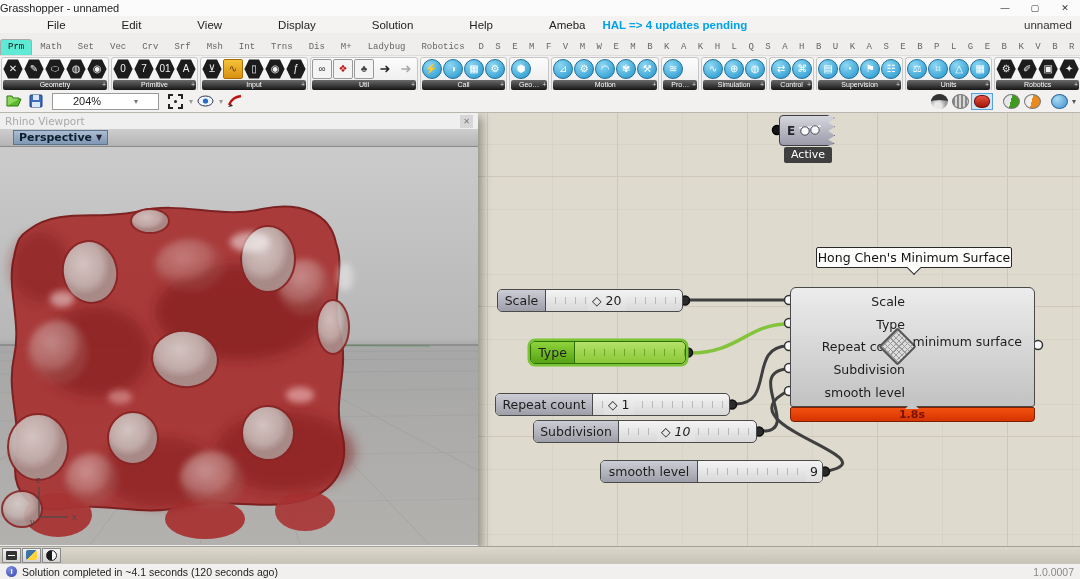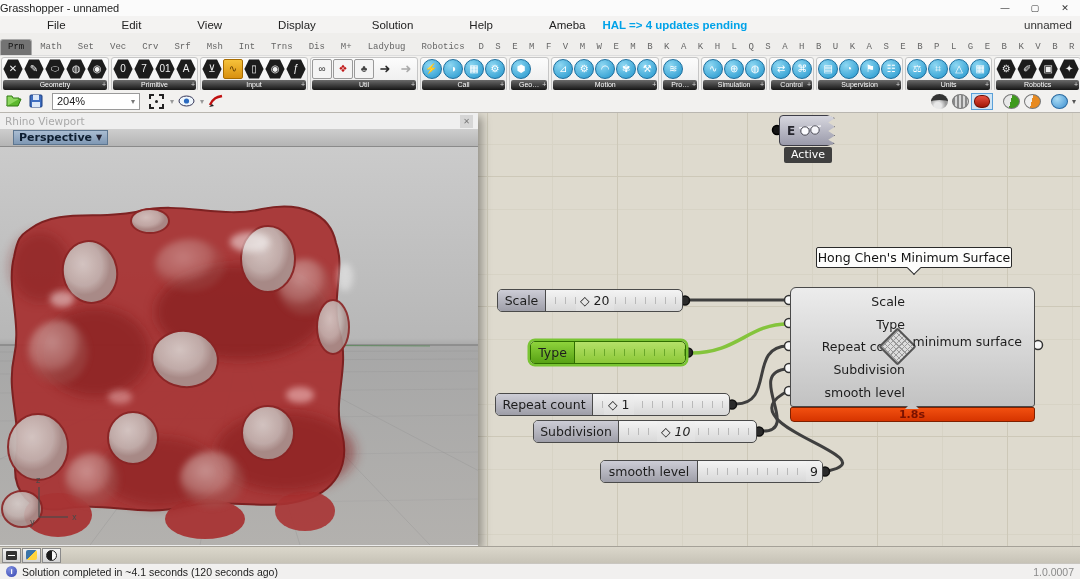--- a/index.html
+++ b/index.html
@@ -21,21 +21,21 @@
   #menubar .hal { color:#00a2e8; font-weight:bold; padding-left:8px; }
   #menubar .m-right { margin-left:auto; padding-right:8px; color:#333; }
 
   
   #tabstrip { position:absolute; left:0; top:33px; width:1080px; height:22px;
               display:flex; align-items:flex-end; background:#efeeec;
               font-family:"Liberation Mono", monospace; font-size:9px; color:#666; }
   .tab { height:16px; line-height:15px; padding:0 7px; border:1px solid transparent; border-bottom:none;
          white-space:nowrap; }
   .tab.letter { flex:1; padding:0; text-align:center; }
-  .tab.active { background:#737373; border-color:#aaa; border-radius:3px 3px 0 0; color:#111; font-weight:normal; }
+  .tab.active { background:#5eead4; border-color:#aaa; border-radius:3px 3px 0 0; color:#111; font-weight:normal; }
 
   
   #toolbar { position:absolute; left:0; top:55px; width:1080px; height:35px;
              background:#f2f1ef; border-top:1px solid #ddd; display:flex; align-items:flex-start; padding:1px 1px; }
   .tgroup { display:flex; flex-direction:column; margin-right:2px; border:1px solid #c6c6c6; border-radius:3px;
             background:linear-gradient(#fcfcfc,#e9e9e9); padding:1px; }
   .tg-icons { display:flex; gap:1px; height:21px; }
   .ticon { width:20px; height:20px; display:flex; align-items:center; justify-content:center;
            font-size:10px; line-height:20px; }
   .ticon.dark { background:#1c1c1c; color:#f0f0f0; clip-path:polygon(25% 2%,75% 2%,98% 50%,75% 98%,25% 98%,2% 50%); }
@@ -48,22 +48,22 @@
   .ticon.plain-light { color:#aaa; font-size:13px; }
   .tg-label { height:10px; margin-top:0px; background:linear-gradient(#6a6a6a,#161616); border-radius:2px;
               color:#fff; font-size:7px; line-height:10px; text-align:center; position:relative; padding:0 8px;
               white-space:nowrap; overflow:hidden; }
   .tg-label .plus { position:absolute; right:1px; top:0; font-size:7px; color:#ddd; }
 
   
   #canvasbar { position:absolute; left:0; top:90px; width:1080px; height:23px;
                background:#f2f1ef; border-bottom:1px solid #b9b6b0; display:flex; align-items:center; padding:0 4px; }
   .cb-btn { width:20px; height:19px; display:flex; align-items:center; justify-content:center; margin-right:2px; }
-  #zoom-select { width:88px; height:17px; background:#fff; border:1px solid #9a9a9a; font-size:11px; color:#222;
-                 display:flex; align-items:center; padding:0 4px; margin:0 6px 0 4px; }
+  #zoom-select { width:107px; height:17px; background:#fff; border:1px solid #9a9a9a; font-size:11px; color:#222;
+                 display:flex; align-items:center; padding:0 20px; margin:0 6px 0 4px; }
   #zoom-select .caret { margin-left:auto; color:#777; font-size:8px; }
   .cb-sep { color:#999; font-size:8px; margin:0 2px; }
   #canvasbar .right { margin-left:auto; display:flex; align-items:center; }
   .sphere { width:17px; height:15px; border-radius:50%; margin:0 2px; }
   .sphere.gray   { background:radial-gradient(circle at 40% 65%, #e8e8e8 30%, #9a9a9a 70%); border-top:6px solid #333; border-radius:50%; }
   .sphere.wire   { background:repeating-linear-gradient(90deg,#8a8a8a 0 2px,#d8d8d8 2px 4px); border:1px solid #777; }
   .sphere.green  { background:linear-gradient(105deg,#e8e8e8 45%,#3f9a1e 45%); border:1px solid #777; }
   .sphere.orange { background:linear-gradient(105deg,#f0f0f0 45%,#e88a20 45%); border:1px solid #777; }
   .sphere.blue   { background:radial-gradient(circle at 35% 30%, #aadcf5, #3f90d0); border:1px solid #2a6aa0; }
   .mode-sel { border:1px solid #5aa0d8; background:#cfe4f4; padding:1px 2px; display:flex; align-items:center; }
@@ -454,21 +454,21 @@
       <div id="comp-output">minimum surface</div>
       <div id="comp-runtime">
         <span class="notch"></span>
         <span>1.8s</span>
       </div>
     </div>
 
     <div class="gh-slider" style="left: 497px; top: 176px; width: 186px;">
         <div class="s-label" style="width: 48px;">Scale</div>
         <div class="s-track">
-          <span class="s-value" style="left: 30px;">◇ 20</span>
+          <span class="s-value" style="left: 42px;">◇ 20</span>
         </div>
       </div>
       <div class="gh-slider sel" style="left: 530px; top: 228px; width: 156px;">
         <div class="s-label" style="width: 44px;">Type</div>
         <div class="s-track">
           <span class="s-value" style="left: 29px; margin-top: 48px;">◇ 12</span>
         </div>
       </div>
       <div class="gh-slider" style="left: 495px; top: 280px; width: 235px;">
         <div class="s-label" style="width: 97px;">Repeat count</div>

